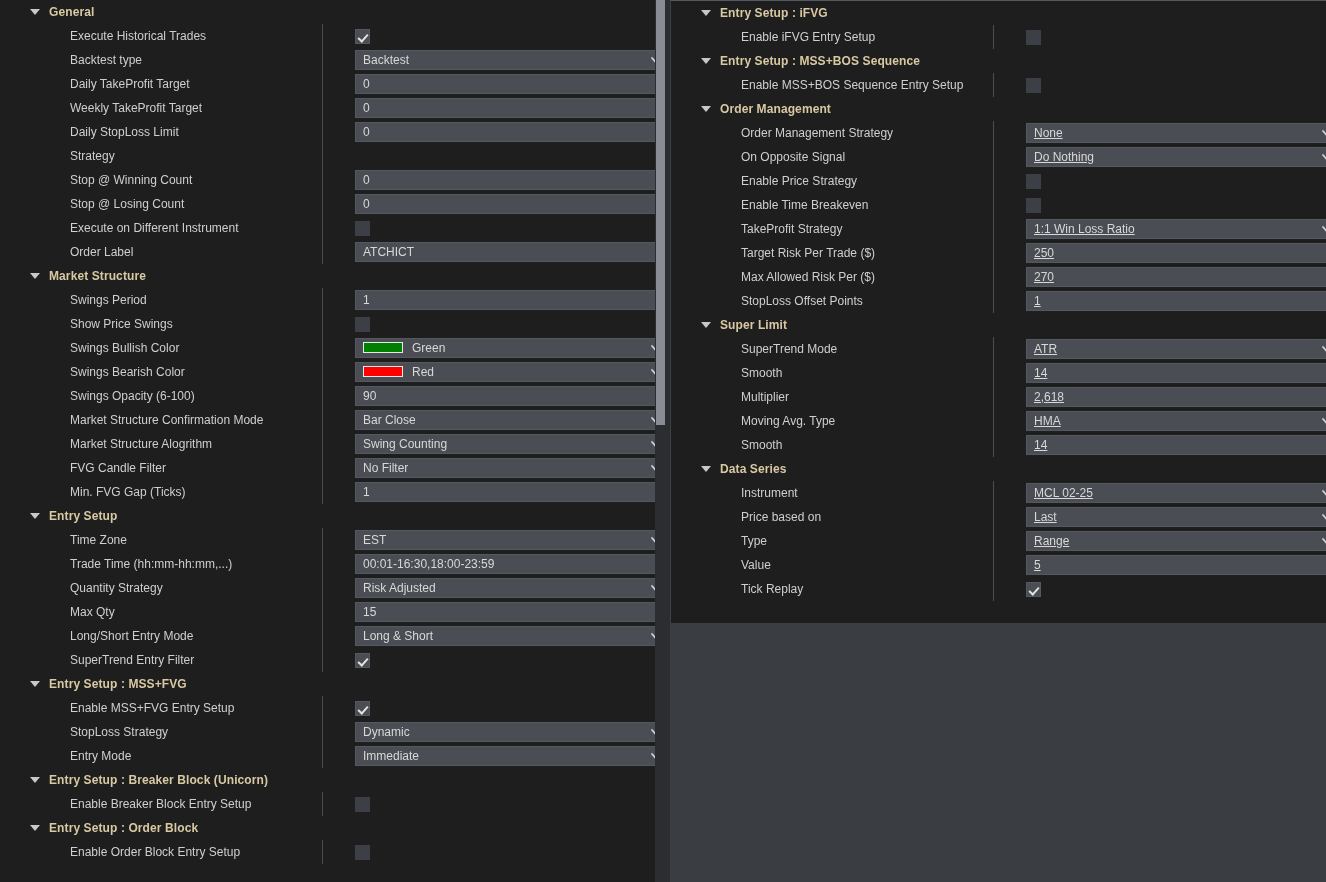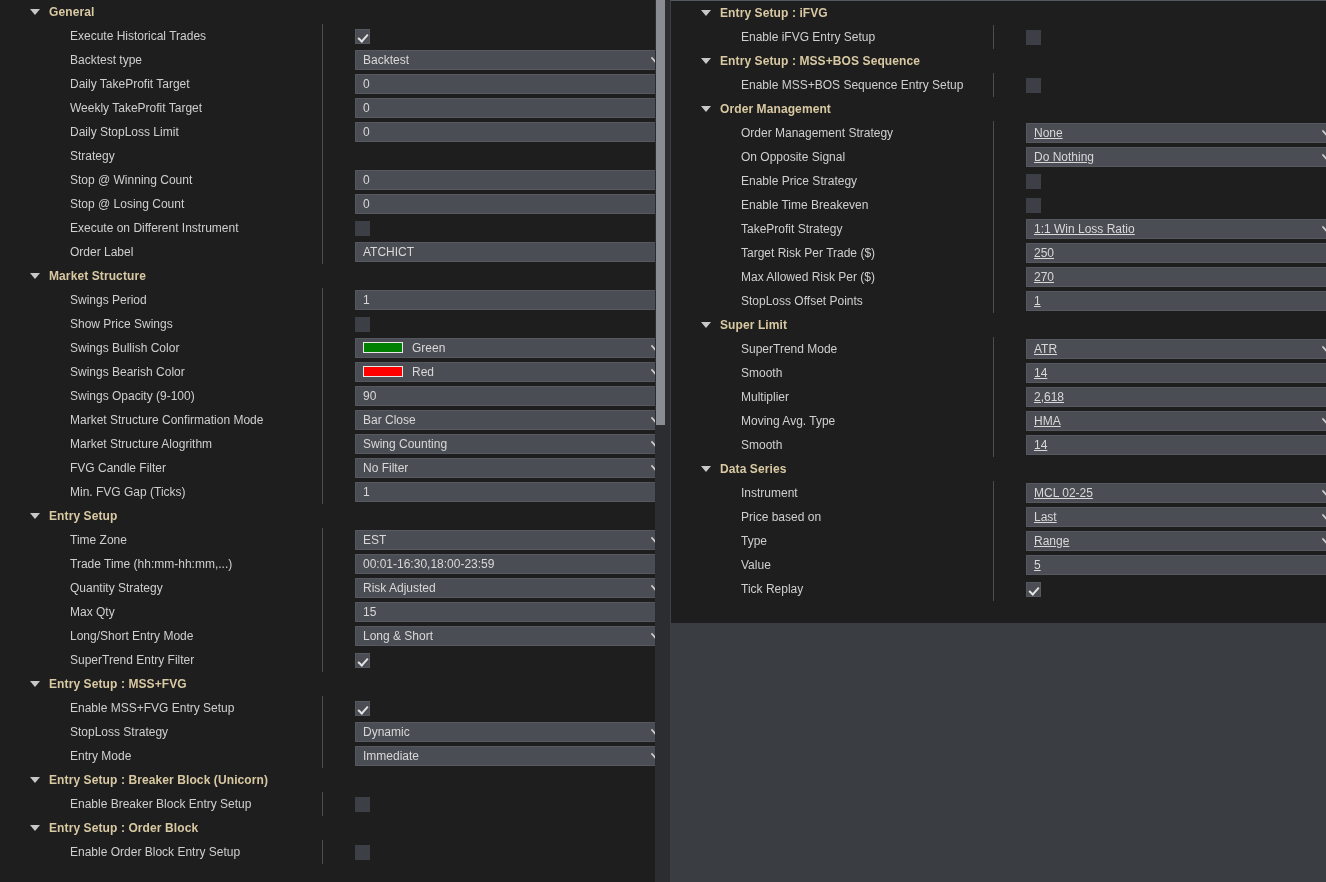--- a/index.html
+++ b/index.html
@@ -260,21 +260,21 @@
           <div class="label">Swings Bearish Color</div>
           <div class="value">
             <div class="field sel"><span class="swatch" style="background: rgb(255, 0, 0);"></span><span>Red</span><span class="chev">
                 <svg width="11" height="7" viewBox="0 0 11 7">
                   <path d="M1 1 L5.5 6 L10 1" fill="none" stroke="currentColor" stroke-width="1.8" stroke-linecap="round" stroke-linejoin="round"></path>
                 </svg>
               </span></div>
           </div>
         </div>
         <div class="row">
-          <div class="label">Swings Opacity (9-100)</div>
+          <div class="label">Swings Opacity (6-100)</div>
           <div class="value">
             <div class="field"><span>90</span></div>
           </div>
         </div>
         <div class="row">
           <div class="label">Market Structure Confirmation Mode</div>
           <div class="value">
             <div class="field sel"><span>Bar Close</span><span class="chev">
                 <svg width="11" height="7" viewBox="0 0 11 7">
                   <path d="M1 1 L5.5 6 L10 1" fill="none" stroke="currentColor" stroke-width="1.8" stroke-linecap="round" stroke-linejoin="round"></path>

